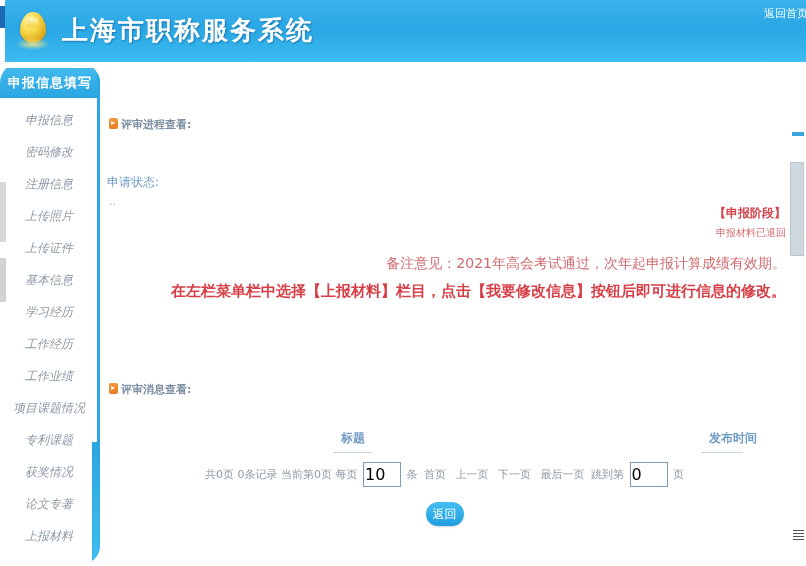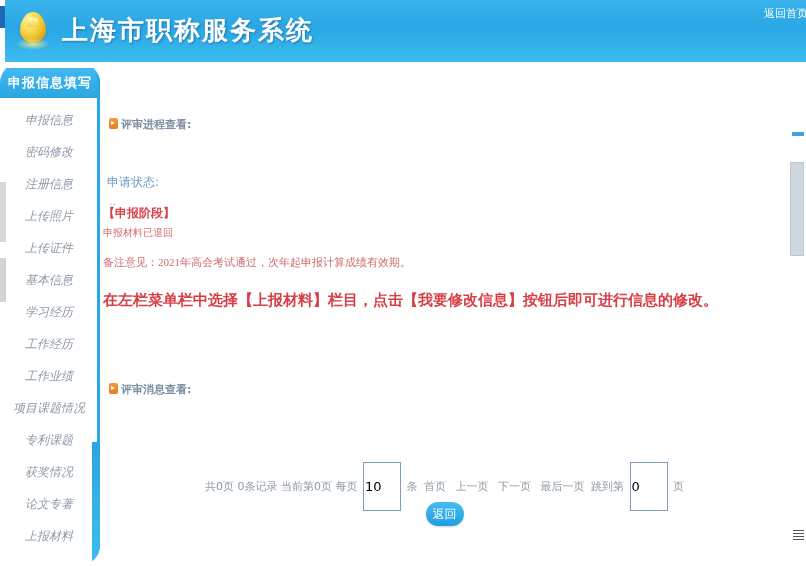--- a/index.html
+++ b/index.html
@@ -242,40 +242,39 @@
     top: 133px;
     font-size: 11px;
     color: #9aa7b3;
   }
 
   .status-block {
     position: absolute;
     left: 0;
     top: 143px;
     width: 683px;
-    text-align: left;
-    font-family: Liberation Serif, serif;
+    text-align: right;
   }
   .status-stage {
     font-size: 12px;
     font-weight: bold;
     color: #d2434a;
     margin-bottom: 4px;
     white-space: nowrap;
   }
   .status-result {
     font-size: 10px;
     color: #d76b70;
     margin-bottom: 15px;
     white-space: nowrap;
   }
   .status-remark {
-    font-size: 11px;
+    font-size: 14px;
     color: #cf6b6f;
-    margin-bottom: 21px;
+    margin-bottom: 9px;
     white-space: nowrap;
   }
   .status-instruction {
     font-size: 15px;
     font-weight: bold;
     color: #d73f46;
     white-space: nowrap;
   }
 
   
@@ -330,24 +329,24 @@
   .pager span { vertical-align: middle; }
   .pager .pg-link {
     color: #8d9aa6;
     text-decoration: none;
     margin: 0 3px;
     cursor: pointer;
   }
   .pg-input {
     width: 34px;
     height: 15px;
-    font-size: 13px;
+    font-size: 16px;
     font-family: "DejaVu Sans", "Liberation Sans", sans-serif;
     border: 1px solid #7f9db9;
-    padding: 16px 1px;
+    padding: 4px 1px;
     margin: 0 2px;
     vertical-align: middle;
     color: #000;
     background: #fff;
     box-sizing: content-box;
   }
 
   .back-btn {
     position: absolute;
     left: 50%;
@@ -460,20 +459,28 @@
     <div class="status-stage">【申报阶段】</div>
     <div class="status-result">申报材料已退回</div>
     <div class="status-remark">备注意见：2021年高会考试通过，次年起申报计算成绩有效期。</div>
     <div class="status-instruction">在左栏菜单栏中选择【上报材料】栏目，点击【我要修改信息】按钮后即可进行信息的修改。</div>
   </div>
 
   <div class="section-head sec2">
     <span class="bullet"></span><span>评审消息查看:</span>
   </div>
 
+  <div class="msg-table">
+    <div class="msg-header-row">
+      <div class="th-title">标题</div>
+      <div class="th-time">发布时间</div>
+      <div class="rule rule-a"></div>
+      <div class="rule rule-b"></div>
+    </div>
+  </div>
 
   <div class="pager">
     <span>共0页</span>
     <span>0条记录</span>
     <span>当前第0页</span>
     <span>每页</span>
     <input class="pg-input" value="10" style="">
     <span>条</span>
     <a class="pg-link">首页</a>
     <a class="pg-link">上一页</a>

